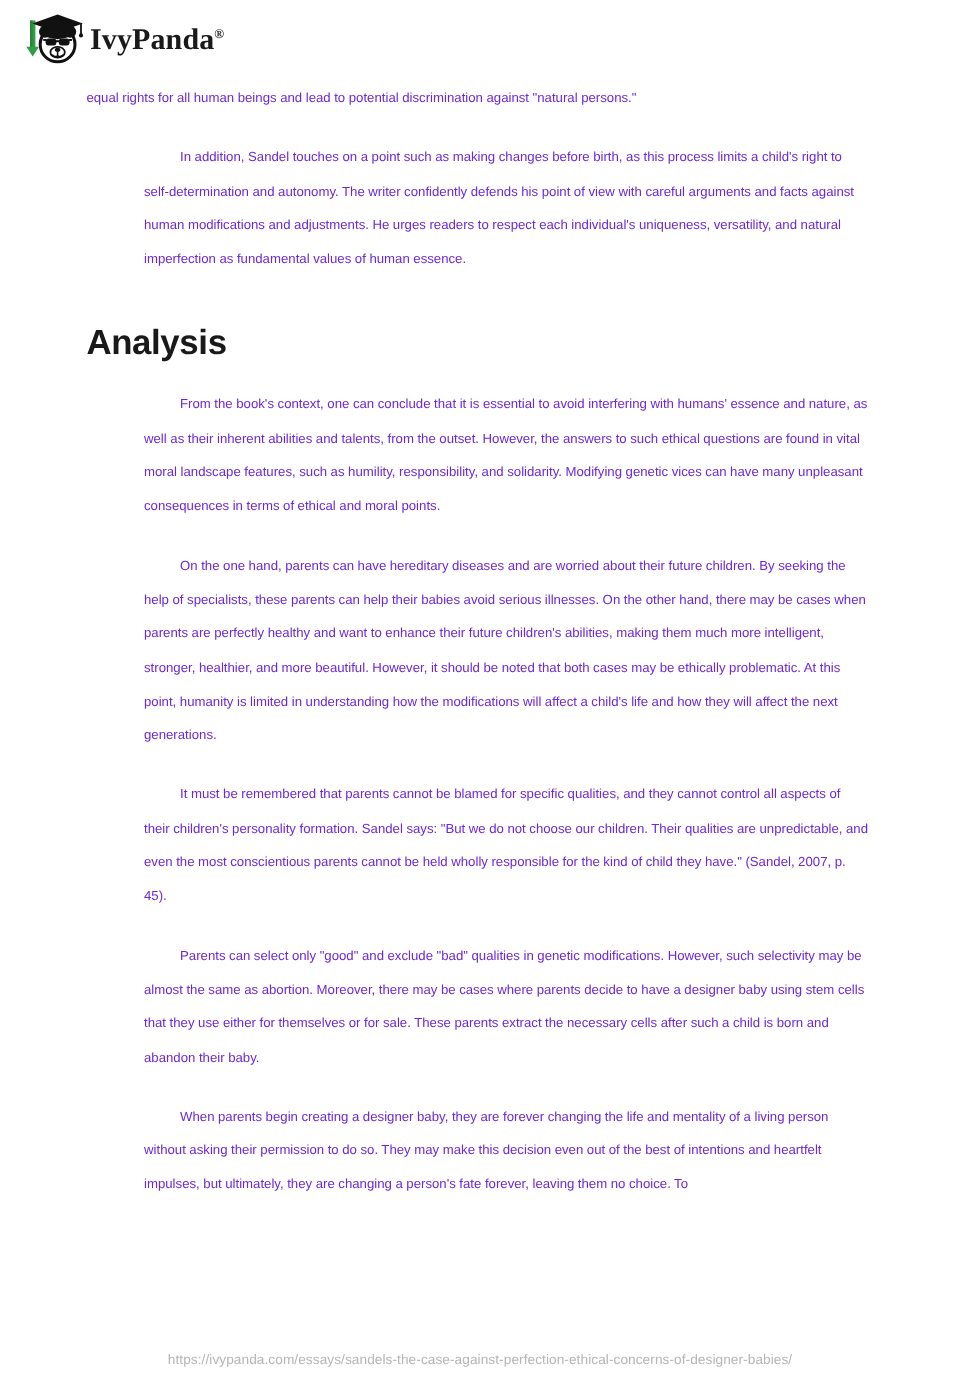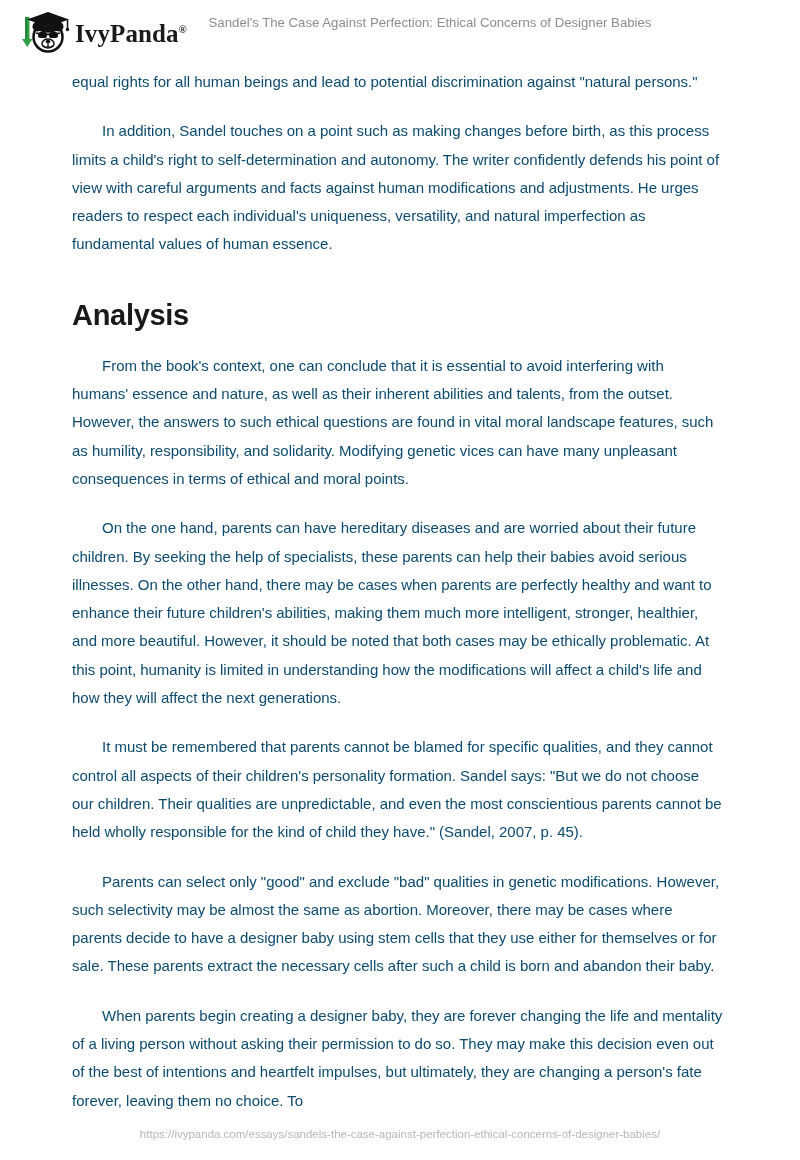--- a/index.html
+++ b/index.html
@@ -84,29 +84,30 @@
   .content {
     position: absolute;
     left: 72px;
     top: 68px;
     width: 652px;
   }
   .para {
     margin: 0 0 21px 0;
     font-family: "Liberation Sans Narrow", "Liberation Sans", sans-serif;
     font-stretch: condensed;
-    font-size: 15px;
+    font-size: 11px;
     line-height: 28.3px;
-    color: #0c4a6e;
+    color: #6d28d9;
     text-align: left;
     text-indent: 0;
     word-spacing: -0.1px;
   }
   .para.indent {
     text-indent: 30px;
+    margin-left: 48px;
   }
   .section-heading {
     margin: 39px 0 20px 0;
     font-family: "Liberation Sans", sans-serif;
     font-weight: bold;
     font-size: 29px;
     line-height: 34px;
     color: #191919;
     letter-spacing: -0.3px;
   }
@@ -167,21 +168,20 @@
             <path d="M62 4 L104 19 L62 34 L20 19 Z" fill="#111111"></path>
             <path d="M40 25 L40 40 q22 11 44 0 L84 25 L62 33 Z" fill="#111111"></path>
             <path d="M101 20 L101 38" stroke="#111111" stroke-width="3" stroke-linecap="round"></path>
             <circle cx="101" cy="39" r="3.4" fill="#111111"></circle>
           </g>
         </svg>
       </span>
       <span class="brand-name"><span>IvyPanda</span><span class="brand-reg">®</span></span>
     </div>
 
-    <div class="header-title">Sandel's The Case Against Perfection: Ethical Concerns of Designer Babies</div>
   </div>
 
   <div class="content">
 
     <p class="para">equal rights for all human beings and lead to potential discrimination against "natural persons."</p>
 
     <p class="para indent">In addition, Sandel touches on a point such as making changes before birth, as this process limits a child's right to self-determination and autonomy. The writer confidently defends his point of view with careful arguments and facts against human modifications and adjustments. He urges readers to respect each individual's uniqueness, versatility, and natural imperfection as fundamental values of human essence.</p>
 
     <h2 class="section-heading">Analysis</h2>
 

